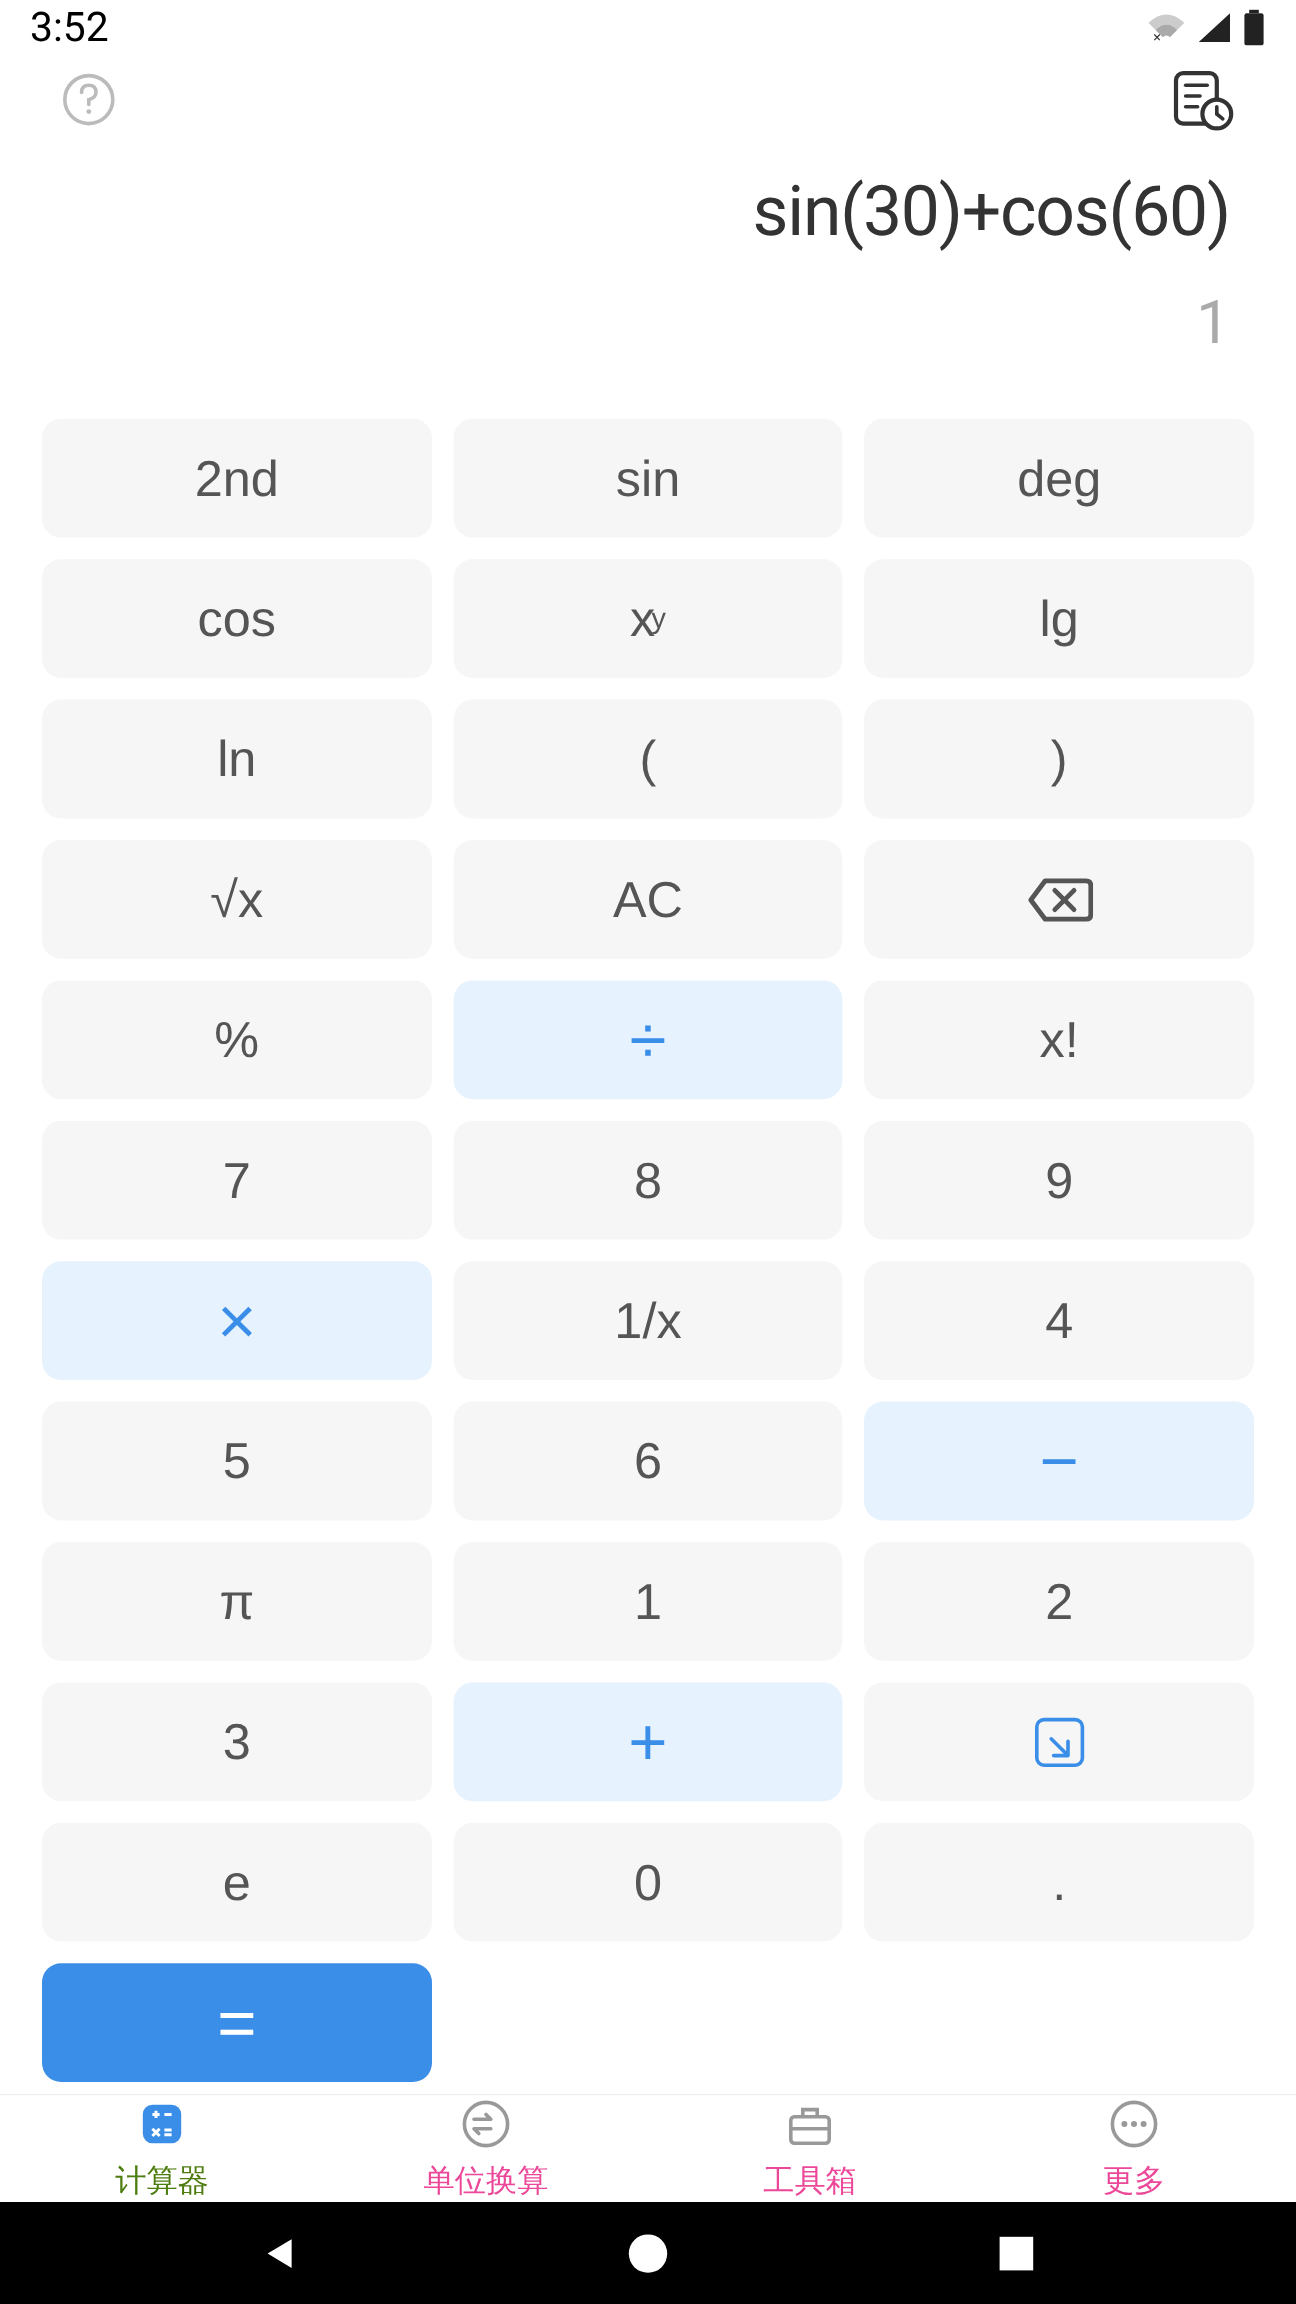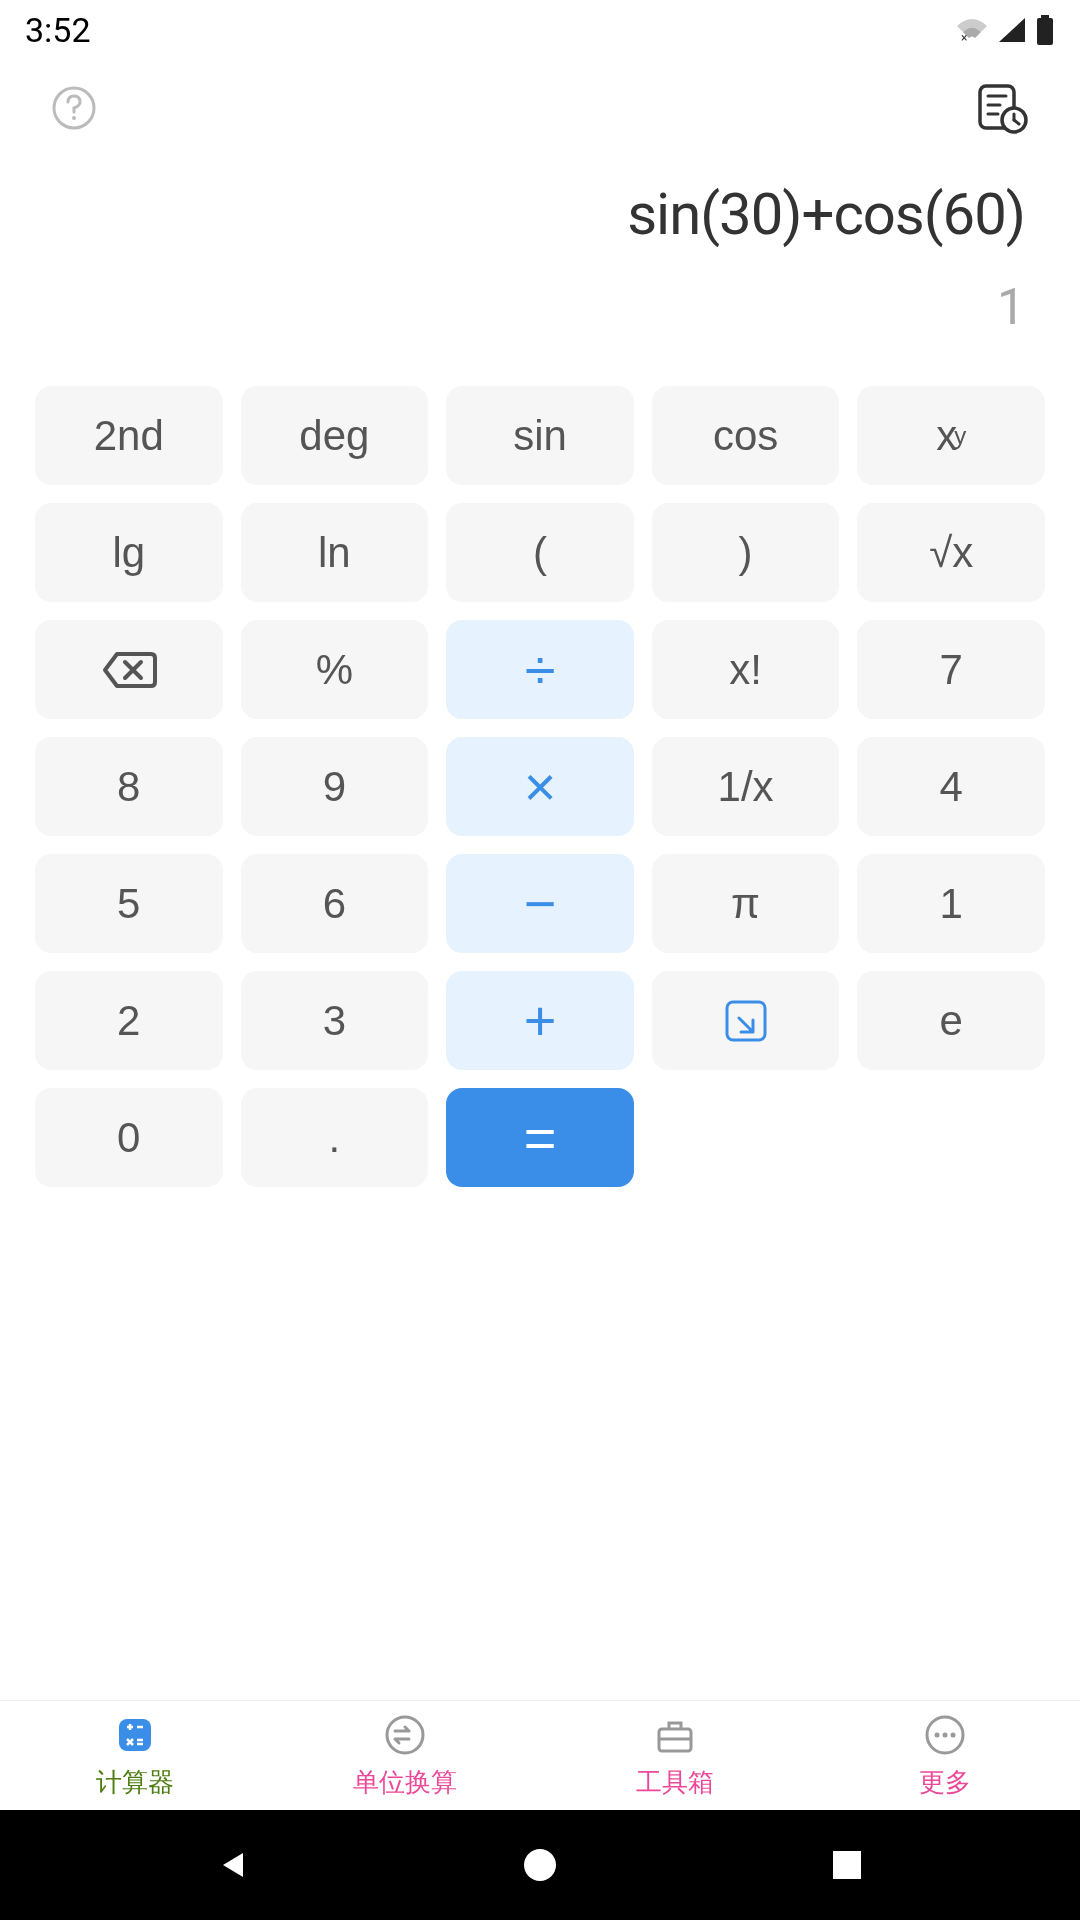--- a/index.html
+++ b/index.html
@@ -44,21 +44,21 @@
       letter-spacing: -1px;
       margin-bottom: 30px;
     }
     .result {
       font-size: 50px;
       color: #aaa;
     }
     .keypad {
       padding: 20px 35px 10px;
       display: grid;
-      grid-template-columns: repeat(5, 1fr);
+      grid-template-columns: repeat(3, 1fr);
       gap: 18px;
     }
     .key {
       height: 99px;
       background: #f6f6f6;
       border: none;
       border-radius: 16px;
       font-size: 42px;
       color: #555;
       display: flex;
@@ -163,34 +163,35 @@
 </div>
 
 <div class="display-area">
   <div class="expression">sin(30)+cos(60)</div>
   <div class="result">1</div>
 </div>
 
 <div class="keypad">
 
   <button class="key">2nd</button>
+  <button class="key">sin</button>
   <button class="key">deg</button>
-  <button class="key">sin</button>
   <button class="key">cos</button>
 
   <button class="key">
     <span>x</span>
       <span class="sup">y</span>
   </button>
   <button class="key">lg</button>
   <button class="key">ln</button>
   <button class="key">(</button>
   <button class="key">)</button>
 
   <button class="key">√x</button>
+  <button class="key">AC</button>
   <button class="key">
     <svg width="56" height="40" viewBox="0 0 56 40">
       <path d="M16 4 L50 4 Q54 4 54 8 L54 32 Q54 36 50 36 L16 36 L4 20 Z" fill="none" stroke="#555" stroke-width="4" stroke-linejoin="round"></path>
       <line x1="24" y1="12" x2="40" y2="28" stroke="#555" stroke-width="4" stroke-linecap="round"></line>
       <line x1="40" y1="12" x2="24" y2="28" stroke="#555" stroke-width="4" stroke-linecap="round"></line>
     </svg>
   </button>
   <button class="key">%</button>
   <button class="key operator">÷</button>
 

